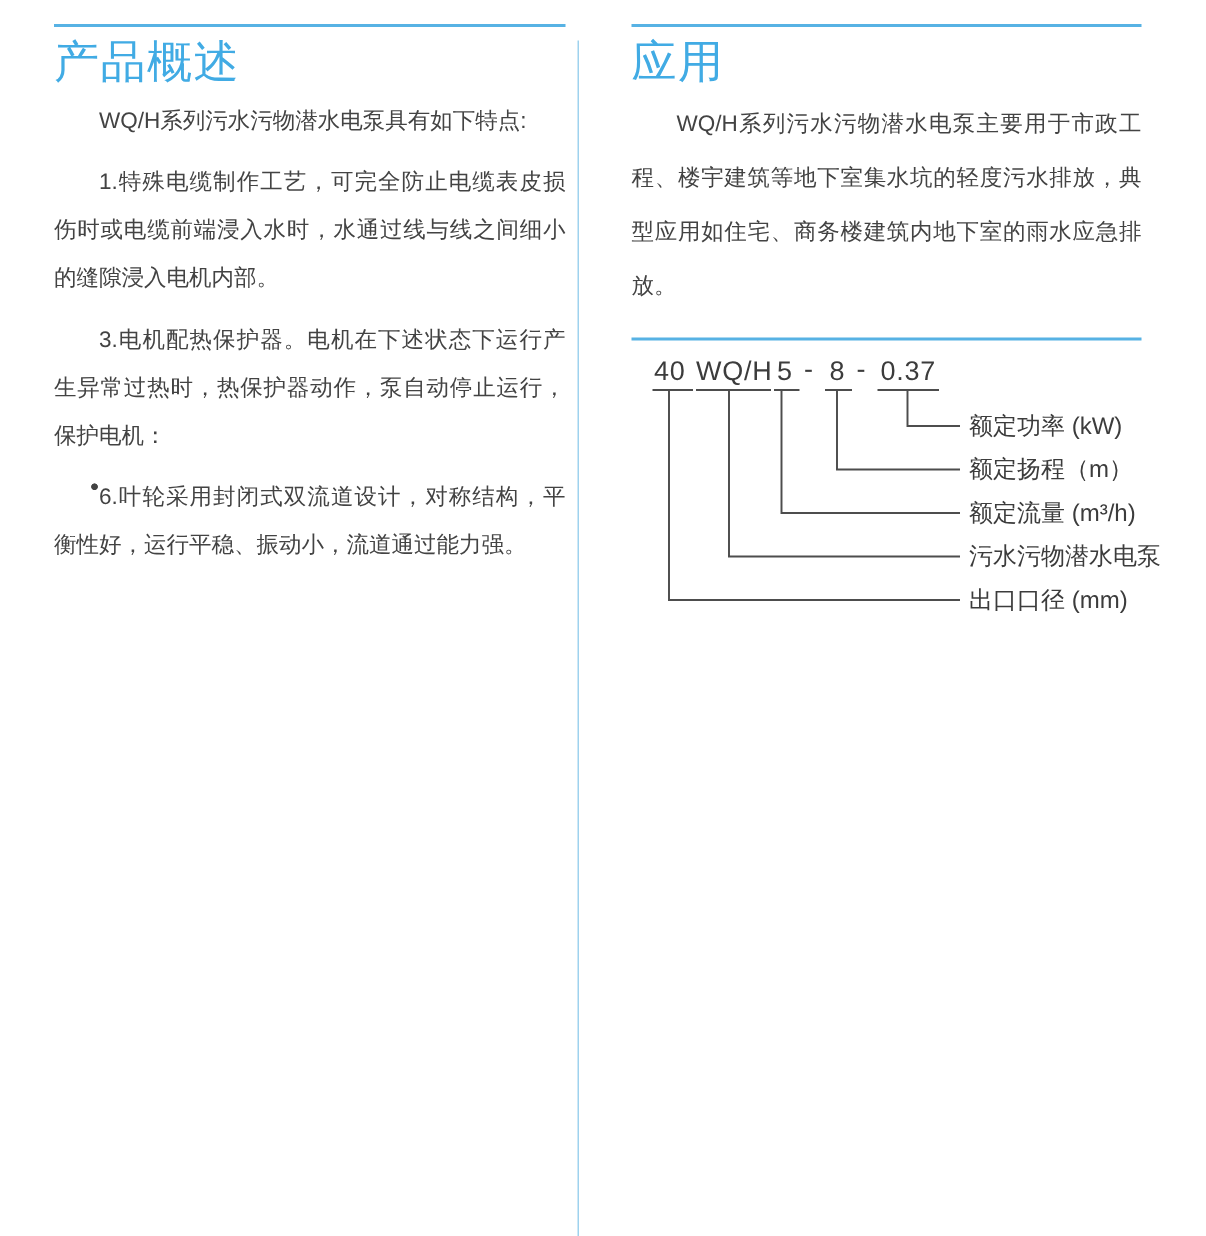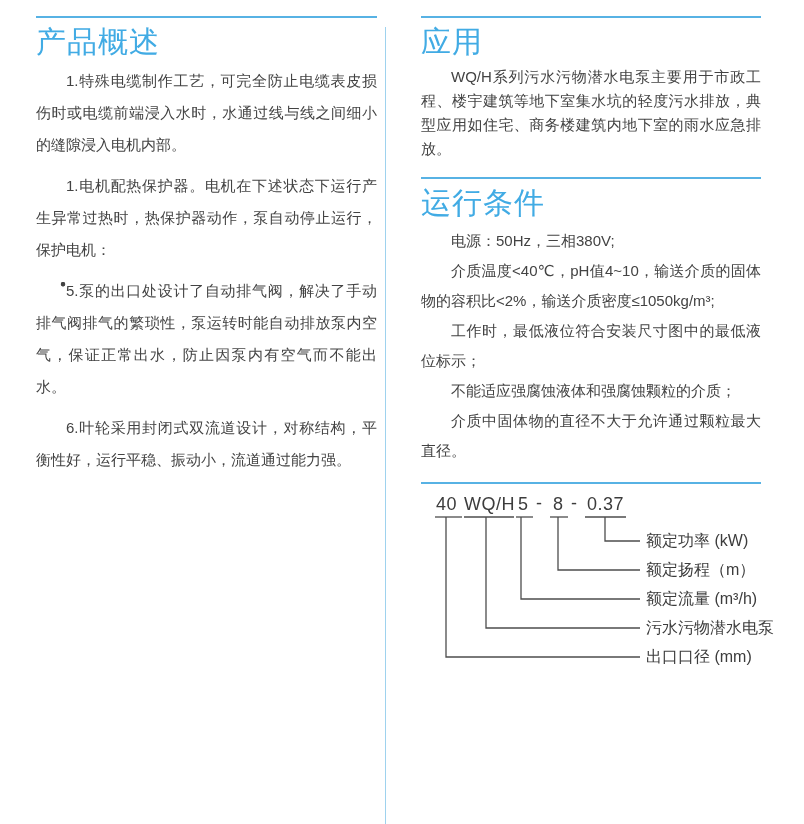--- a/index.html
+++ b/index.html
@@ -20,21 +20,21 @@
 
   h2.sec-title {
     color:#41abe4; font-size:30px; font-weight:400;
     line-height:38px; margin:5px 0 4px 0; letter-spacing:1px;
   }
 
   .para {
     font-size:15px; line-height:32px; text-align:justify;
     text-indent:2em; margin:0 0 9px 0;
   }
-  .app-body { line-height:24px; margin:0 0 4px 0; }
+  .app-body { line-height:36px; margin:0 0 4px 0; }
   .cond { line-height:30px; margin:0; }
 
   .bullets { list-style:none; margin:0 0 9px 0; padding:0; }
   .bullets li { position:relative; padding-left:39px; font-size:15px; line-height:32px; }
   .bullets .dot { position:absolute; left:24px; top:0; font-size:10px; line-height:32px; }
 
   .model-svg { display:block; margin:6px 0 0 0; overflow:visible; }
   .model-svg text { fill:#3c3c3c; }
   .model-svg .code-text  { font-size:18px; letter-spacing:0.5px; }
   .model-svg .label-text { font-size:16px; }
@@ -47,55 +47,46 @@
 
 <div class="page">
 
   <div class="divider"></div>
 
   <div class="col-left">
     <section>
       <div class="rule"></div>
       <h2 class="sec-title">产品概述</h2>
 
+      <p class="para">WQ/H系列污水污物潜水电泵具有如下特点:</p>
       <p class="para">1.特殊电缆制作工艺，可完全防止电缆表皮损伤时或电缆前端浸入水时，水通过线与线之间细小的缝隙浸入电机内部。</p>
-      <p class="para" style="margin-bottom:2px;">1.电机配热保护器。电机在下述状态下运行产生异常过热时，热保护器动作，泵自动停止运行，保护电机：</p>
+      <p class="para" style="margin-bottom:2px;">3.电机配热保护器。电机在下述状态下运行产生异常过热时，热保护器动作，泵自动停止运行，保护电机：</p>
 
       <ul class="bullets">
         <li>
           <span class="dot">●</span>
         </li>
         <li>
           <span class="dot">●</span>
         </li>
       </ul>
 
-      <p class="para">5.泵的出口处设计了自动排气阀，解决了手动排气阀排气的繁琐性，泵运转时能自动排放泵内空气，保证正常出水，防止因泵内有空气而不能出水。</p>
       <p class="para">6.叶轮采用封闭式双流道设计，对称结构，平衡性好，运行平稳、振动小，流道通过能力强。</p>
 
     </section>
   </div>
 
   <div class="col-right">
 
     <section>
       <div class="rule"></div>
       <h2 class="sec-title">应用</h2>
       <p class="para app-body">WQ/H系列污水污物潜水电泵主要用于市政工程、楼宇建筑等地下室集水坑的轻度污水排放，典型应用如住宅、商务楼建筑内地下室的雨水应急排放。</p>
     </section>
 
-    <section>
-      <div class="rule"></div>
-      <h2 class="sec-title">运行条件</h2>
-      <p class="para cond">电源：50Hz，三相380V;</p>
-      <p class="para cond">介质温度&lt;40℃，pH值4~10，输送介质的固体物的容积比&lt;2%，输送介质密度≤1050kg/m³;</p>
-      <p class="para cond">工作时，最低液位符合安装尺寸图中的最低液位标示；</p>
-      <p class="para cond">不能适应强腐蚀液体和强腐蚀颗粒的介质；</p>
-      <p class="para cond" style="margin-bottom:13px;">介质中固体物的直径不大于允许通过颗粒最大直径。</p>
-    </section>
 
     <section>
       <div class="rule"></div>
 
       <svg class="model-svg" width="362" height="180" viewBox="0 0 362 180">
 
         <text class="code-text" x="15" y="20">40</text>
         <text class="code-text" x="43" y="20">WQ/H</text>
         <text class="code-text" x="97" y="20">5</text>
         <text class="code-text" x="115" y="19">-</text>

